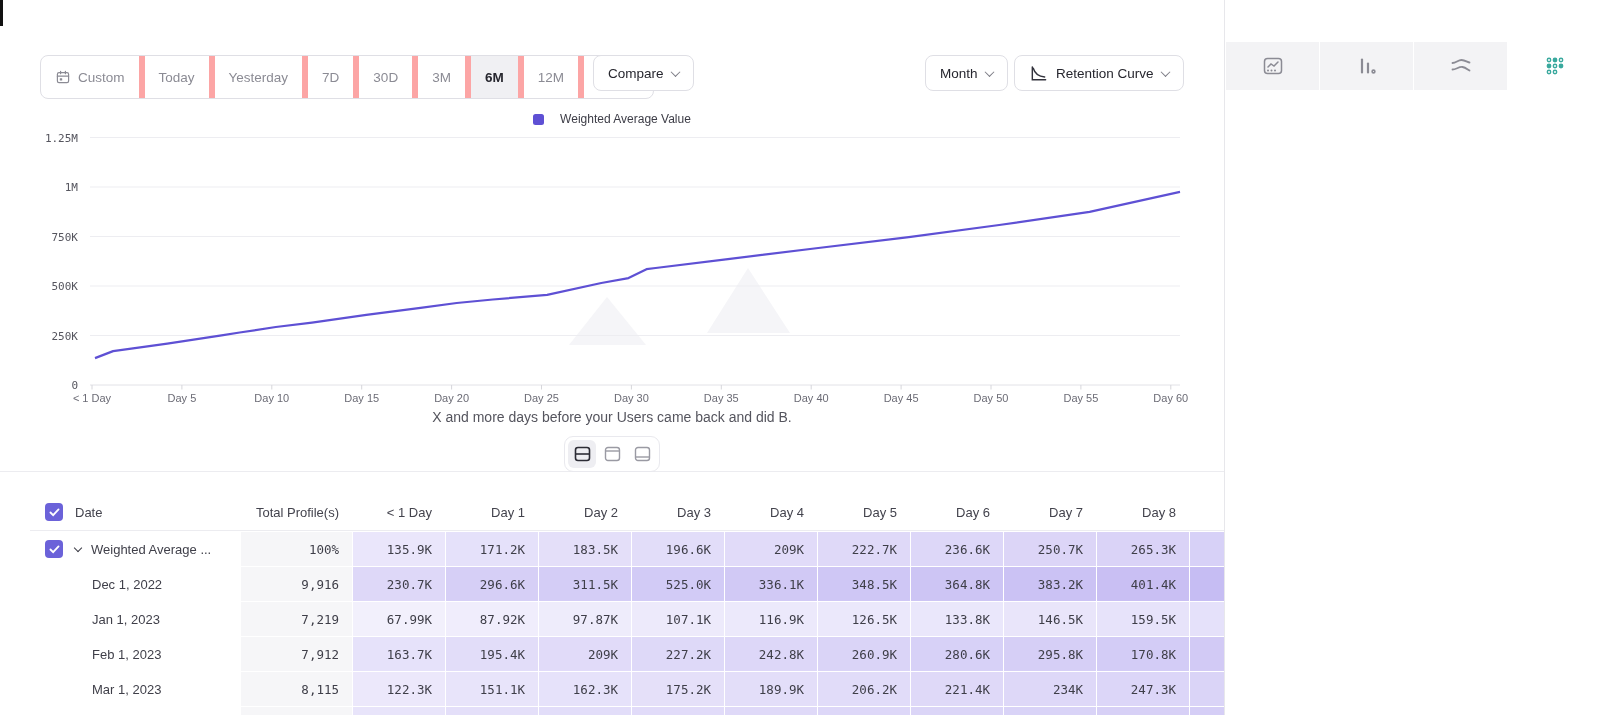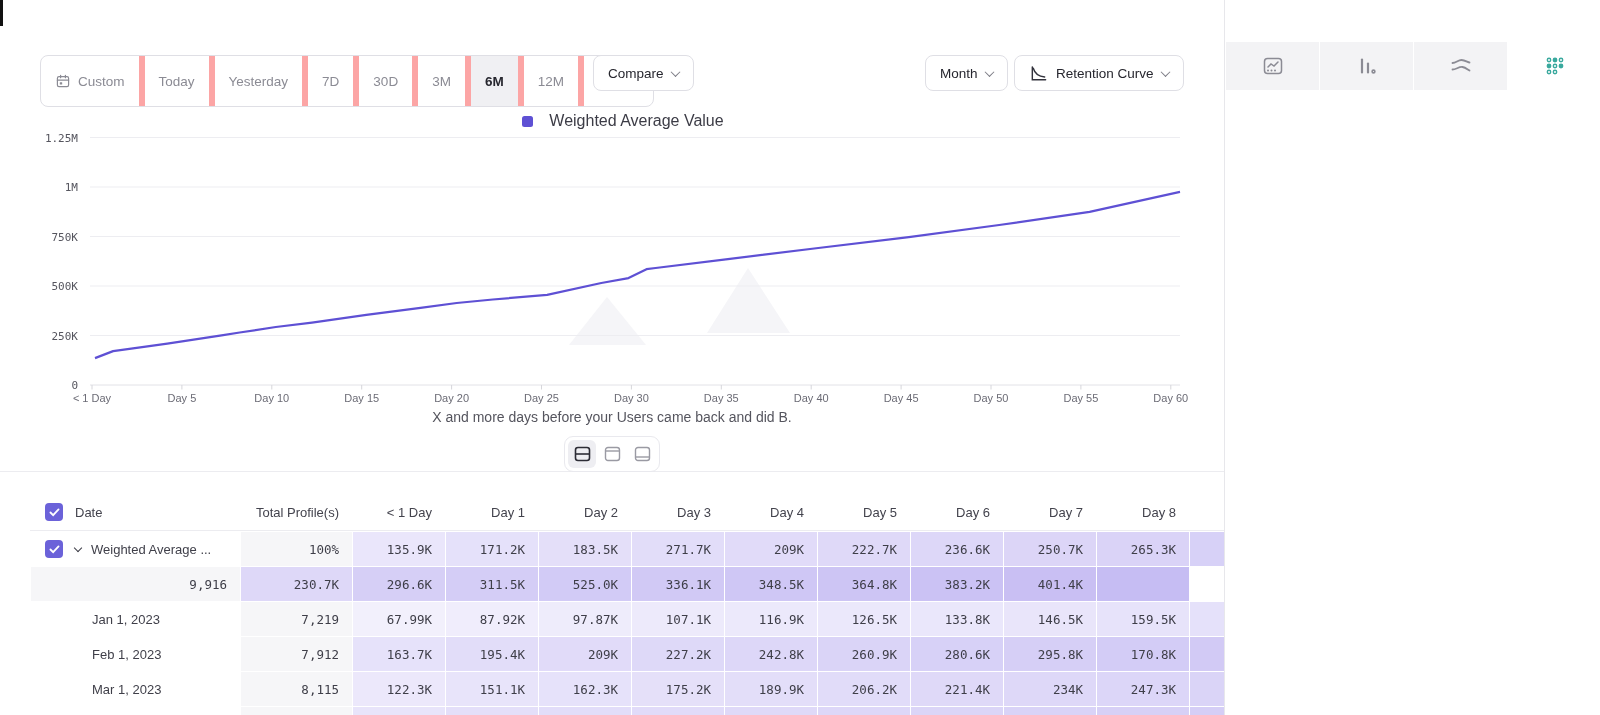--- a/index.html
+++ b/index.html
@@ -2,29 +2,29 @@
 <html><head>
 <meta charset="utf-8">
 <style>
   * { margin:0; padding:0; box-sizing:border-box; }
   body { background:#fff; }
   .app { position:relative; width:1600px; height:715px; background:#fff; overflow:hidden;
          font-family:"Liberation Sans", sans-serif; color:#32323c; }
   .abs { position:absolute; }
 
   
-  .seg-group { display:inline-flex; align-items:stretch; border:1px solid #dfdfe5; border-radius:8px; background:#fff; height:52px; overflow:hidden; }
+  .seg-group { display:inline-flex; align-items:stretch; border:1px solid #dfdfe5; border-radius:8px; background:#fff; height:44px; overflow:hidden; }
   .seg { display:flex; align-items:center; gap:7px; padding:0 14px; font-size:13.5px; color:#8b8b94; border-left:6px solid #fca5a5; cursor:pointer; white-space:nowrap; }
   .seg:first-child { border-left:none; }
   .seg.sel { background:#f0f0f3; color:#26262e; font-weight:bold; }
   .btn { display:inline-flex; align-items:center; gap:8px; height:36px; padding:0 14px; border:1px solid #dfdfe5; border-radius:8px; background:#fff; font-size:13.5px; color:#26262e; cursor:pointer; white-space:nowrap; }
   .chev { width:7px; height:7px; border-right:1.6px solid #7d7d86; border-bottom:1.6px solid #7d7d86; transform:rotate(45deg) translate(-1px,-1px); display:inline-block; }
 
   
-  .legend { position:absolute; top:112px; left:0; width:1224px; display:flex; justify-content:center; align-items:center; gap:16px; font-size:16px; color:#3c3c46;margin-left:11px; }
+  .legend { position:absolute; top:112px; left:0; width:1224px; display:flex; justify-content:center; align-items:center; gap:16px; font-size:12px; color:#3c3c46; }
   .legend-swatch { width:11px; height:11px; border-radius:2.5px; }
   .caption { position:absolute; top:409px; left:0; width:1224px; text-align:center; font-size:14px; color:#55555e; }
 
   
   .toggle-wrap { position:absolute; top:436px; left:612px; transform:translateX(-50%); display:flex; gap:2px; background:#fff; border:1px solid #e9e9ee; border-radius:9px; padding:3px; }
   .tgl { width:28px; height:28px; border-radius:6px; display:flex; align-items:center; justify-content:center; cursor:pointer; }
   .tgl.sel { background:#eeeef2; }
 
   
   .tbl { position:absolute; top:494px; left:30px; width:1194px; }
@@ -241,29 +241,32 @@
                 <path d="M1.5 5 L4.5 8 L10.5 1.5"></path>
               </svg>
             </span>
             <span class="row-chev"></span>
             <span>Weighted Average ...</span>
           </div>
           <div class="cell total">100%</div>
           <div class="cell" style="background: rgba(109, 84, 224, 0.145);">135.9K</div>
           <div class="cell" style="background: rgba(109, 84, 224, 0.176);">171.2K</div>
           <div class="cell" style="background: rgba(109, 84, 224, 0.184);">183.5K</div>
-          <div class="cell" style="background: rgba(109, 84, 224, 0.196);">271.7K</div>
+          <div class="cell" style="background: rgba(109, 84, 224, 0.196);">196.6K</div>
           <div class="cell" style="background: rgba(109, 84, 224, 0.208);">209K</div>
           <div class="cell" style="background: rgba(109, 84, 224, 0.22);">222.7K</div>
           <div class="cell" style="background: rgba(109, 84, 224, 0.23);">236.6K</div>
           <div class="cell" style="background: rgba(109, 84, 224, 0.243);">250.7K</div>
           <div class="cell" style="background: rgba(109, 84, 224, 0.255);">265.3K</div>
           <div class="cell" style="background: rgba(109, 84, 224, 0.27);"></div>
         </div>
         <div class="trow">
+          <div class="cell label" style="padding-left: 62px;">
+            <span>Dec 1, 2022</span>
+          </div>
           <div class="cell total">9,916</div>
           <div class="cell" style="background: rgba(109, 84, 224, 0.227);">230.7K</div>
           <div class="cell" style="background: rgba(109, 84, 224, 0.282);">296.6K</div>
           <div class="cell" style="background: rgba(109, 84, 224, 0.294);">311.5K</div>
           <div class="cell" style="background: rgba(109, 84, 224, 0.306);">525.0K</div>
           <div class="cell" style="background: rgba(109, 84, 224, 0.318);">336.1K</div>
           <div class="cell" style="background: rgba(109, 84, 224, 0.325);">348.5K</div>
           <div class="cell" style="background: rgba(109, 84, 224, 0.34);">364.8K</div>
           <div class="cell" style="background: rgba(109, 84, 224, 0.357);">383.2K</div>
           <div class="cell" style="background: rgba(109, 84, 224, 0.373);">401.4K</div>

